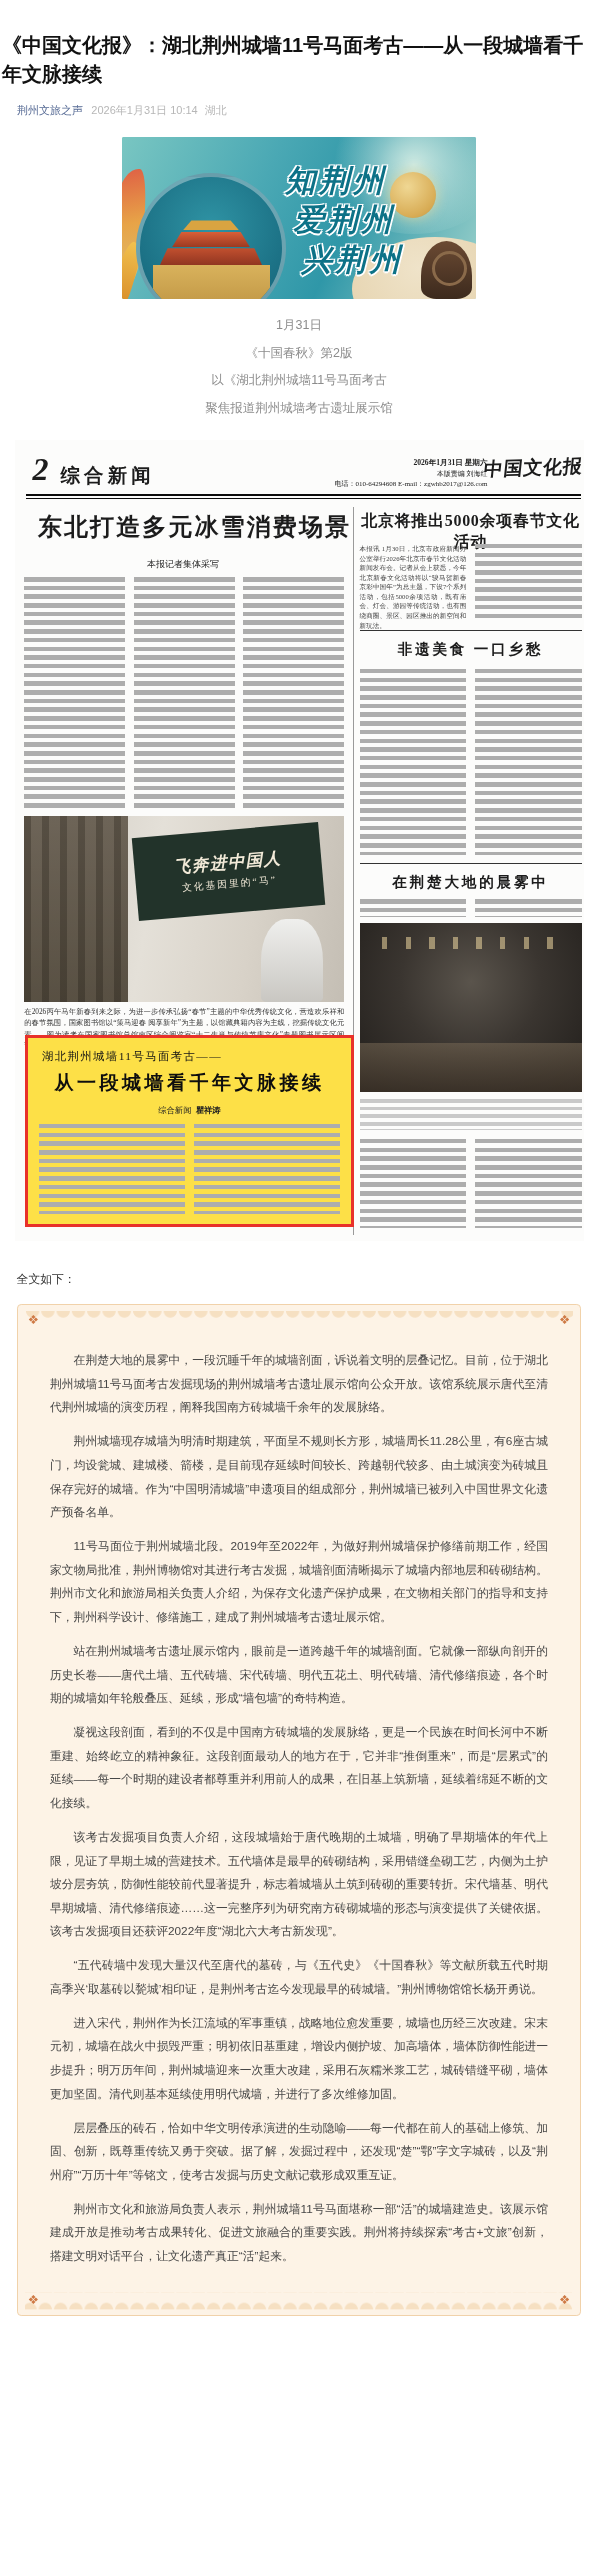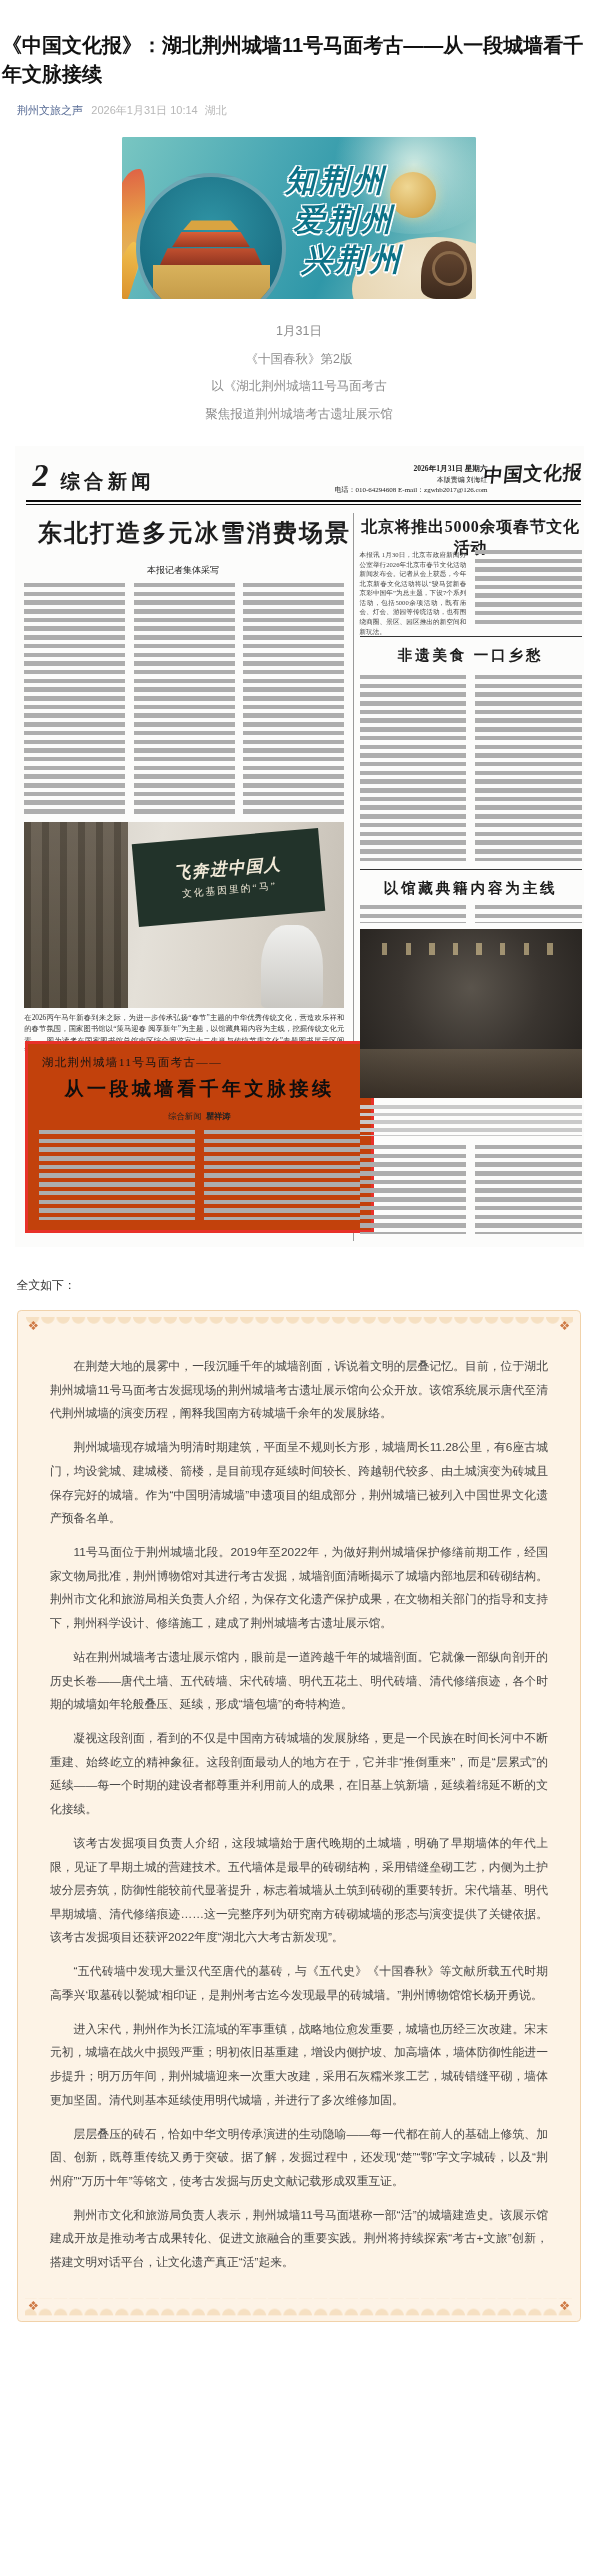--- a/index.html
+++ b/index.html
@@ -33,21 +33,21 @@
   .bird{position:absolute;right:4.2px;bottom:0;width:51px;height:58px;background:linear-gradient(#6b4a33,#3c2a1d);
     border-radius:50% 50% 30% 30%/60% 60% 20% 20%;}
   .bird::after{content:"";position:absolute;left:11px;top:9.7px;width:29px;height:29px;border-radius:50%;border:3.5px solid #8a6a4a;}
   .slogan{position:absolute;left:163px;top:23.6px;font-weight:900;font-style:italic;font-size:30.5px;line-height:1.3;
     color:#0d7287;letter-spacing:3.5px;font-family:"Liberation Sans","DejaVu Sans",sans-serif;
     text-shadow:-1.4px -1.4px 0 #fff,1.4px -1.4px 0 #fff,-1.4px 1.4px 0 #fff,1.4px 1.4px 0 #fff,0 2.1px 0 #fff;}
   .slogan div:nth-child(2){margin-left:8.3px;}
   .slogan div:nth-child(3){margin-left:16.6px;}
 
   
-  .intro{margin-top:19px;text-align:center;color:#8c8c8c;font-size:12.5px;line-height:2.2;}
+  .intro{margin-top:13px;text-align:center;color:#8c8c8c;font-size:12.5px;line-height:2.2;}
   .intro p{margin:0;}
 
   
   .newspaper{position:relative;width:569px;height:801px;margin:18px auto 0;background:#fcfcfb;
     font-family:"Liberation Serif","DejaVu Serif",serif;color:#1c1c1c;}
   .np{position:absolute;}
   .np-pageno{left:18px;top:11px;font-size:32px;font-weight:900;font-style:italic;}
   .np-section{left:46px;top:22px;font-size:19.4px;font-weight:900;letter-spacing:4.2px;}
   .np-info{right:96px;top:16.6px;text-align:right;font-size:7px;line-height:1.55;color:#222;}
   .np-info .d{font-weight:700;font-size:7.6px;}
@@ -70,21 +70,21 @@
     background:repeating-linear-gradient(to right,#8f887c 0 7px,#b5aea2 7px 18px),linear-gradient(#9a938a,#7c7569);background-blend-mode:multiply;}
   .photo-banner{position:absolute;left:111px;top:14px;width:187px;height:83px;background:#22332a;transform:rotate(-5deg);
     color:#f2ead8;display:flex;flex-direction:column;align-items:center;justify-content:center;
     font-family:"Liberation Serif","DejaVu Serif",serif;}
   .photo-banner .t1{font-size:16.6px;font-weight:900;font-style:italic;letter-spacing:1.4px;}
   .photo-banner .t2{font-size:9.7px;margin-top:4.2px;letter-spacing:2.1px;}
   .figure2{position:absolute;right:21px;bottom:0;width:62px;height:83px;border-radius:40% 40% 10% 10%/50% 50% 5% 5%;background:linear-gradient(#efefed,#c9c7c2);}
 
   .np-caption1{left:9.7px;top:566px;width:320px;font-size:7.3px;line-height:1.55;text-align:justify;color:#333;}
 
-  .np-redbox{left:10.4px;top:595px;width:323px;height:186px;border:3.5px solid #e8312a;background:#c2410c;padding-left:20px;}
+  .np-redbox{left:10.4px;top:595px;width:323px;height:186px;border:3.5px solid #e8312a;background:#fde047;}
   .rb-kicker{position:absolute;left:14px;top:11px;font-size:11.4px;letter-spacing:1.4px;color:#141414;}
   .rb-headline{position:absolute;left:0;right:0;top:32px;text-align:center;font-size:19px;font-weight:900;letter-spacing:3.5px;color:#0e0e0e;}
   .rb-byline{position:absolute;left:0;right:0;top:67px;text-align:center;font-size:8.3px;color:#222;}
   .rb-byline b{margin-left:4.2px;}
   .rb-cols{position:absolute;left:11px;right:11px;top:86px;bottom:9.7px;}
 
   .np-headline2{left:345px;top:71px;width:222px;text-align:center;font-size:16px;font-weight:900;letter-spacing:0.7px;}
   .np-cols-r1{left:345px;top:104px;width:222px;height:78px;}
   .np-hr1{left:345px;right:1.4px;top:190px;border-top:0.7px solid #333;}
   .np-subhead1{left:345px;top:200px;width:222px;text-align:center;font-size:14.6px;font-weight:900;letter-spacing:2.8px;}
@@ -193,21 +193,21 @@
     <div class="tiny" style="flex:1">本报讯  1月30日，北京市政府新闻办公室举行2026年北京市春节文化活动新闻发布会。记者从会上获悉，今年北京新春文化活动将以“骏马贺新春 京彩中国年”为总主题，下设7个系列活动，包括5000余项活动，既有庙会、灯会、游园等传统活动，也有围绕商圈、景区、园区推出的新空间和新玩法。</div>
     <div class="stripe"></div>
   </div>
   <div class="np np-hr1"></div>
   <div class="np np-subhead1">非遗美食 一口乡愁</div>
   <div class="np np-cols-r2 cols">
     <div class="stripe"></div>
     <div class="stripe"></div>
   </div>
   <div class="np np-hr2"></div>
-  <div class="np np-subhead2">以馆藏典籍内容为主线</div>
+  <div class="np np-subhead2">在荆楚大地的晨雾中</div>
   <div class="np np-cols-r3 cols">
     <div class="stripe"></div>
     <div class="stripe"></div>
   </div>
   <div class="np np-photo2">
     <div class="lights"></div>
     <div class="stage"></div>
   </div>
   <div class="np np-capt2 cols">
     <div class="stripe light"></div>

